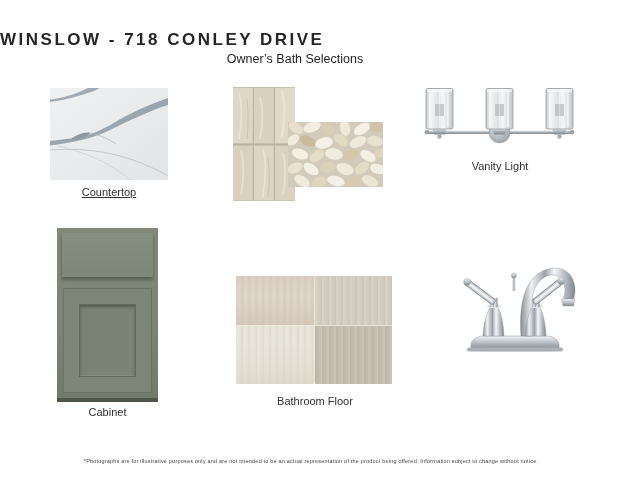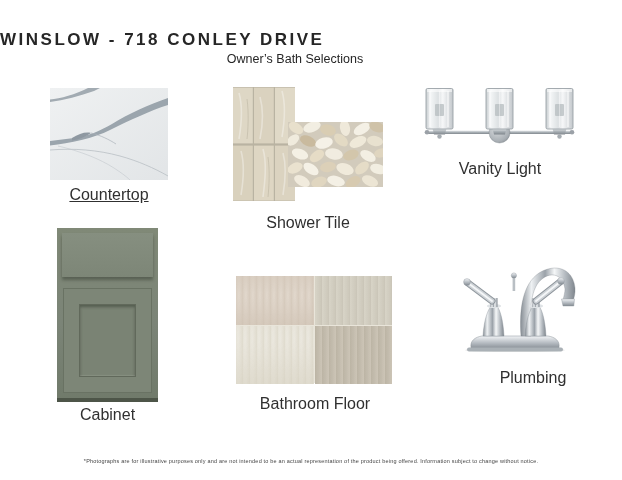--- a/index.html
+++ b/index.html
@@ -2,21 +2,21 @@
 <html><head>
 <meta charset="utf-8">
 <style>
   html,body{margin:0;padding:0;background:#ffffff;}
   .board{position:relative;width:622px;height:480px;background:#ffffff;overflow:hidden;
          font-family:"Liberation Sans",sans-serif;margin:0 auto;}
   .title{position:absolute;top:30px;left:0;width:622px;text-align:left;
          font-size:17px;font-weight:700;letter-spacing:2.5px;color:#262626;}
   .subtitle{position:absolute;top:52px;left:0;width:590px;text-align:center;
          font-size:12.5px;color:#262626;}
-  .item-label{position:absolute;text-align:center;font-size:16px;color:#303030;}
+  .item-label{position:absolute;text-align:center;font-size:11px;color:#303030;}
   .abs{position:absolute;}
   svg{display:block;}
 
   
   .cabinet{position:absolute;left:57px;top:228px;width:101px;height:174px;
            background:linear-gradient(180deg,#808977 0%,#7b8477 55%,#707a6a 100%);}
   .cab-drawer{position:absolute;left:5px;right:5px;top:5px;height:44px;
            background:linear-gradient(180deg,#868f80,#7d8677);
            box-shadow:0 3px 3px rgba(44,50,40,0.45);}
   .cab-door{position:absolute;left:6px;right:6px;top:60px;bottom:9px;
@@ -124,21 +124,20 @@
         <ellipse cx="74" cy="46" rx="8" ry="5" fill="#e5dcc7" transform="rotate(-40 74 46)"></ellipse>
         <ellipse cx="90" cy="47" rx="8" ry="5" fill="#f2eee1" transform="rotate(15 90 47)"></ellipse>
         <ellipse cx="14" cy="59" rx="8.5" ry="5" fill="#f1ebdd" transform="rotate(30 14 59)"></ellipse>
         <ellipse cx="31" cy="60" rx="8" ry="5" fill="#e0d6c0" transform="rotate(-20 31 60)"></ellipse>
         <ellipse cx="48" cy="59" rx="9" ry="5" fill="#f4f0e5" transform="rotate(15 48 59)"></ellipse>
         <ellipse cx="65" cy="60" rx="8" ry="5" fill="#d7cab0" transform="rotate(-30 65 60)"></ellipse>
         <ellipse cx="82" cy="59" rx="8.5" ry="5" fill="#ece5d4" transform="rotate(25 82 59)"></ellipse>
       </g>
     </svg>
   </div>
-  <div class="item-label" style="left:248px;top:214px;width:120px;">Shower Tile</div>
 
   <div class="abs" style="left:416px;top:87px;width:167px;height:64px;">
     <svg width="167" height="64" viewBox="0 0 167 64">
       <defs>
         <linearGradient id="nickelV" x1="0" y1="0" x2="0" y2="1">
           <stop offset="0" stop-color="#e9ecee"></stop>
             <stop offset="0.5" stop-color="#aab1b6"></stop>
             <stop offset="1" stop-color="#7f868c"></stop>
         </linearGradient>
         <radialGradient id="plate" cx="0.4" cy="0.35" r="0.8">
@@ -252,16 +251,15 @@
       <ellipse cx="81" cy="60" rx="7.2" ry="2.1" fill="#dfe3e6"></ellipse>
       <rect x="77.5" y="52" width="7" height="9" fill="url(#chromeX)"></rect>
       <g stroke-linecap="round">
         <path d="M81,55 L105,36" stroke="#8d949b" stroke-width="7"></path>
         <path d="M81,55 L105,36" stroke="#ccd1d5" stroke-width="5"></path>
         <path d="M81,55 L105,36" stroke="#f4f6f8" stroke-width="2"></path>
       </g>
       <circle cx="106" cy="35" r="3.4" fill="url(#chromeY)" stroke="#8b9299" stroke-width="0.4"></circle>
     </svg>
   </div>
-  <div class="item-label" style="left:473px;top:369px;width:120px;">Plumbing</div>
 
   <div class="disclaimer">*Photographs are for illustrative purposes only and are not intended to be an actual representation of the product being offered. Information subject to change without notice.</div>
 </div>
 
 </body></html>

